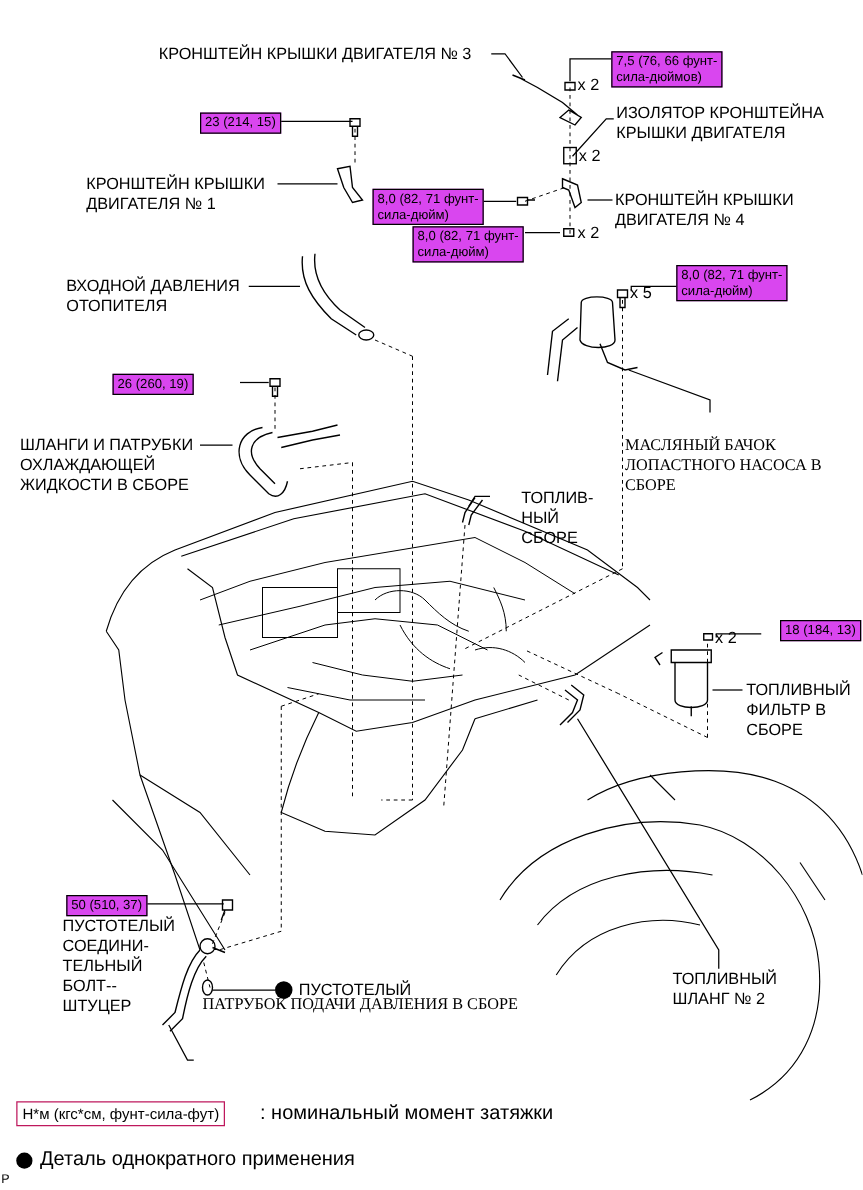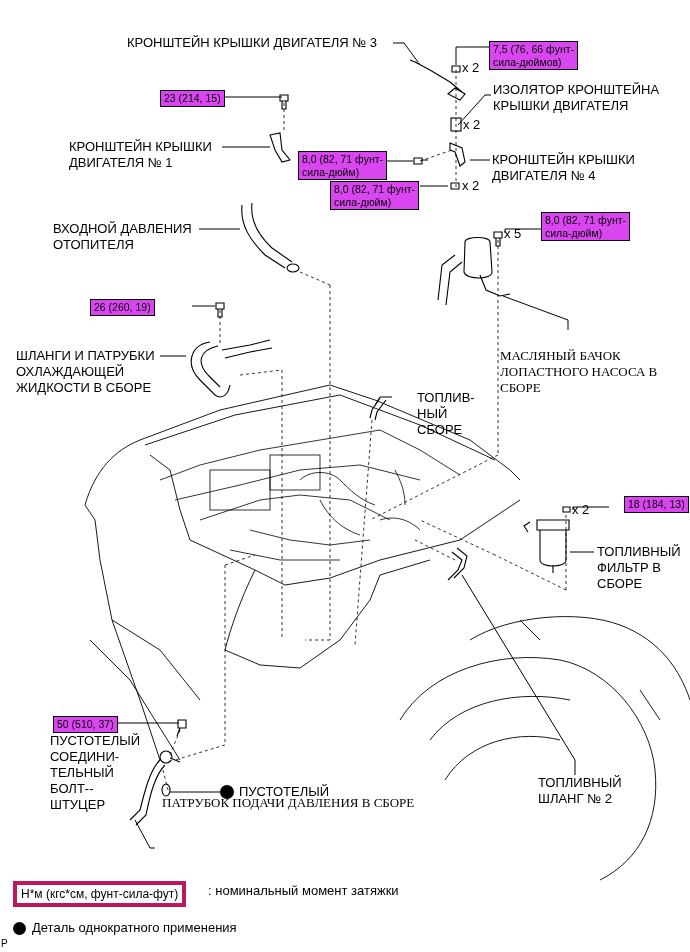--- a/index.html
+++ b/index.html
@@ -1,22 +1,22 @@
 <!DOCTYPE html>
 <html><head>
 <meta charset="utf-8">
 <style>
   html,body{margin:0;padding:0;background:#fff;}
   body{width:690px;height:952px;position:relative;overflow:hidden;font-family:"Liberation Sans",sans-serif;color:#000;}
   #art{position:absolute;left:0;top:0;width:690px;height:952px;}
   .lbl{position:absolute;font-size:13px;line-height:16px;white-space:pre;letter-spacing:0;}
   .tq{position:absolute;font-size:10.5px;line-height:12.5px;border:1px solid #000;padding:1px 3px;background:#d946ef;white-space:pre;}
   .qty{position:absolute;font-size:13px;line-height:14px;}
-  .legend-box{position:absolute;font-size:12px;line-height:14px;border:4px solid #be185d;padding:2px 4px;white-space:nowrap;}
-  .legend-text{position:absolute;font-size:13px;line-height:14px;white-space:nowrap;}
+  .legend-box{position:absolute;font-size:12px;line-height:14px;border:1px solid #be185d;padding:2px 4px;white-space:nowrap;}
+  .legend-text{position:absolute;font-size:16px;line-height:14px;white-space:nowrap;}
   .dot{position:absolute;border-radius:50%;background:#000;}
   .corner{position:absolute;font-size:10px;}
 </style>
 </head>
 <body>
 
 <svg id="art" viewBox="0 0 690 952" xmlns="http://www.w3.org/2000/svg" fill="none" stroke="#000" stroke-width="1">
 
   <g stroke-width="1">
     <polyline points="393,43 404,43 418,62"></polyline>

